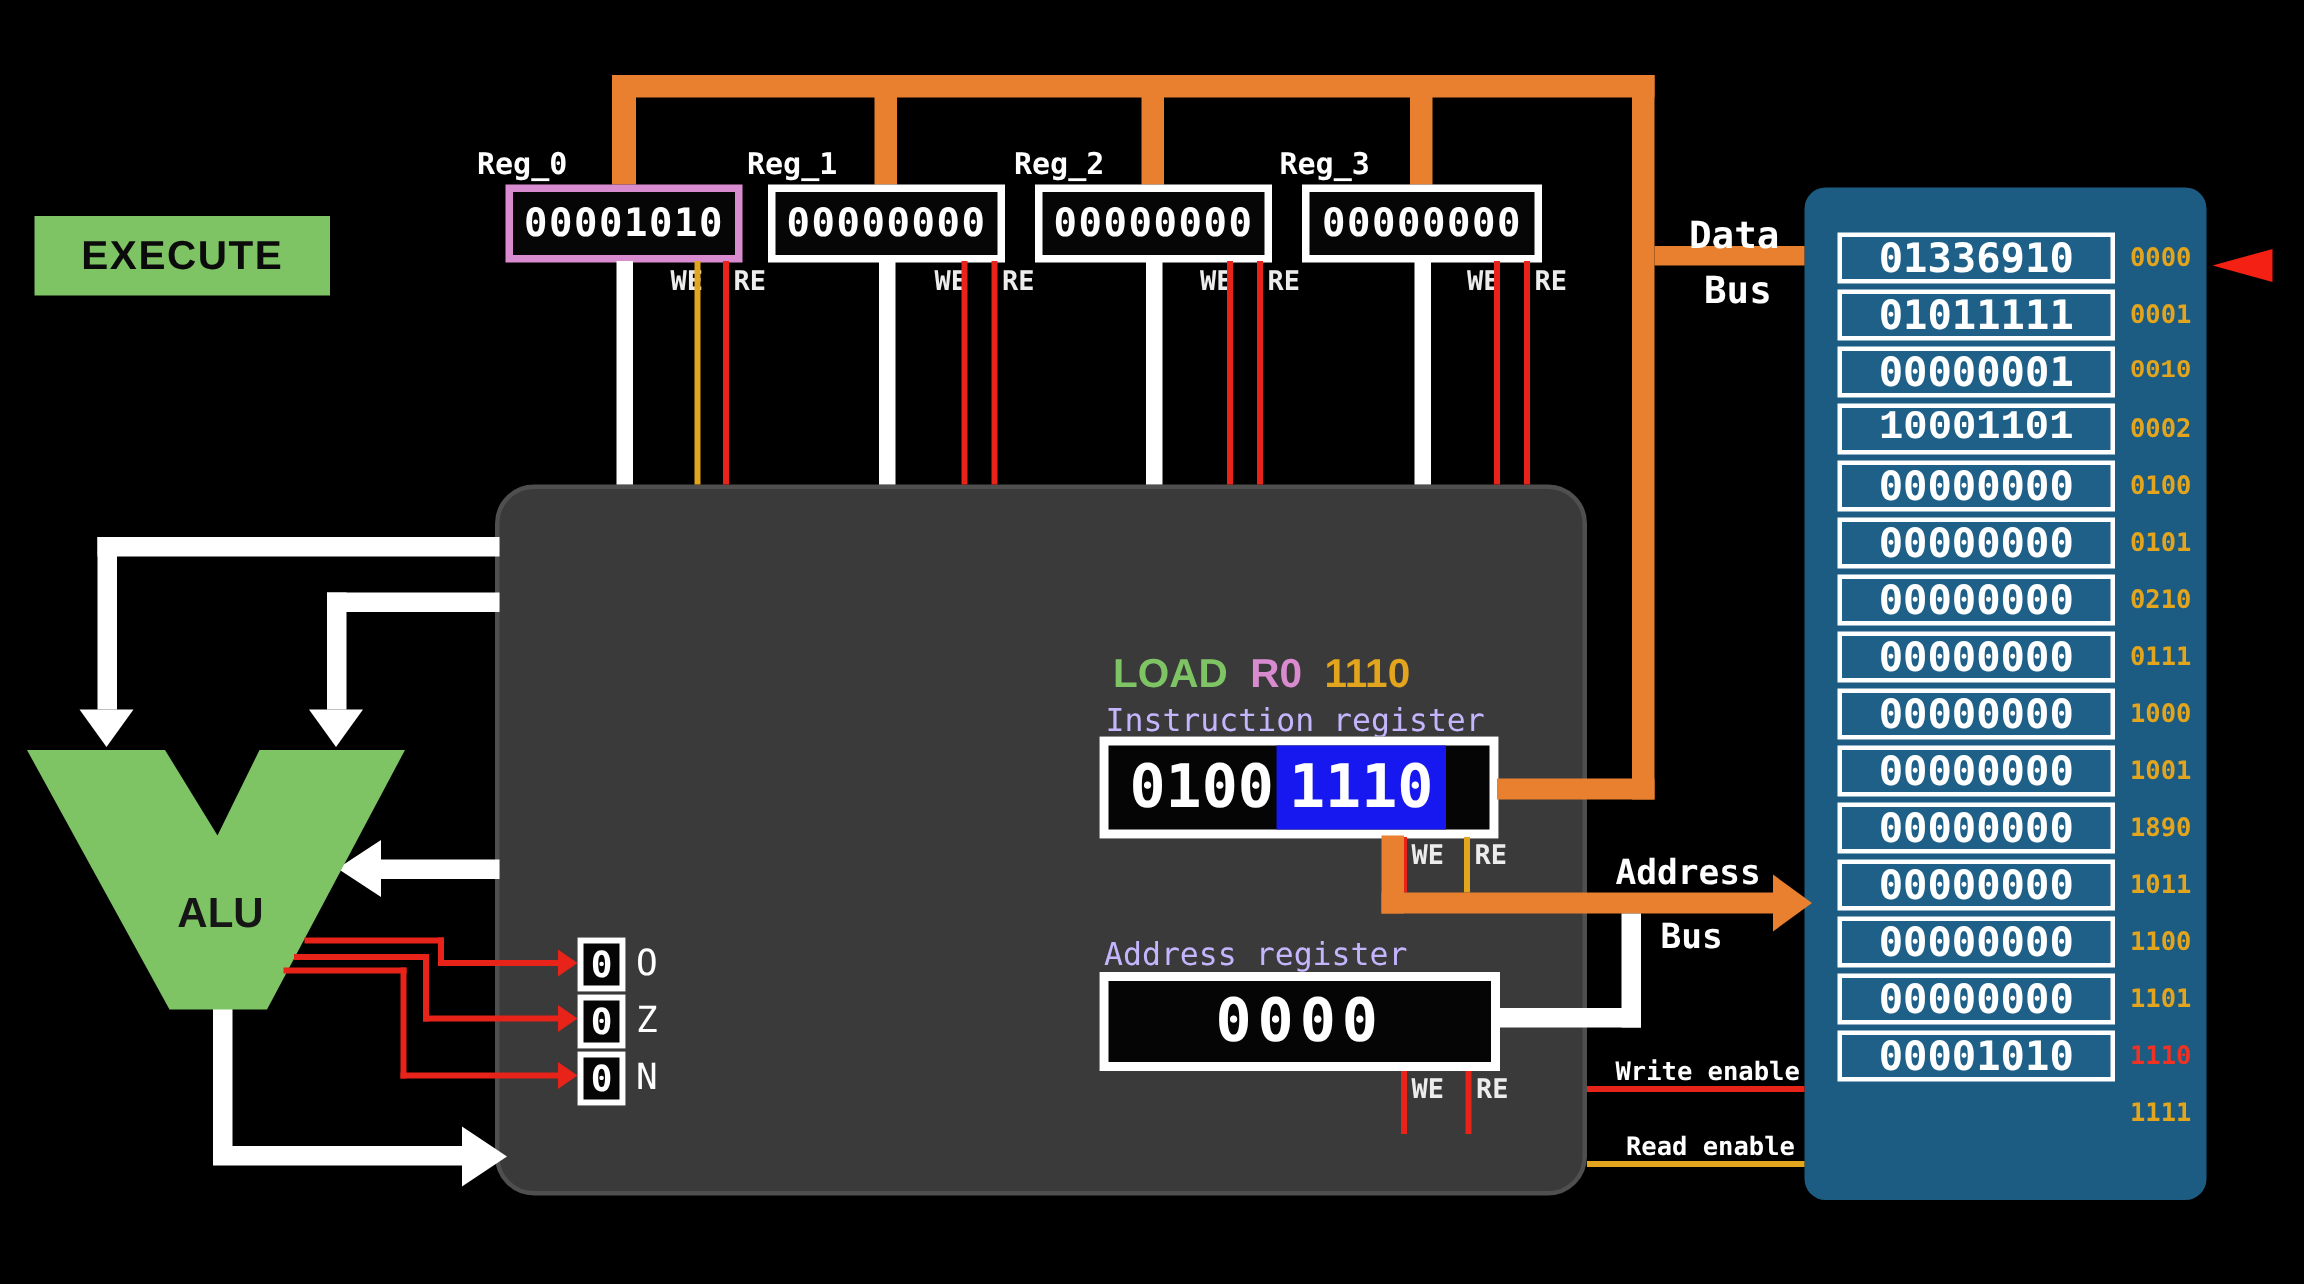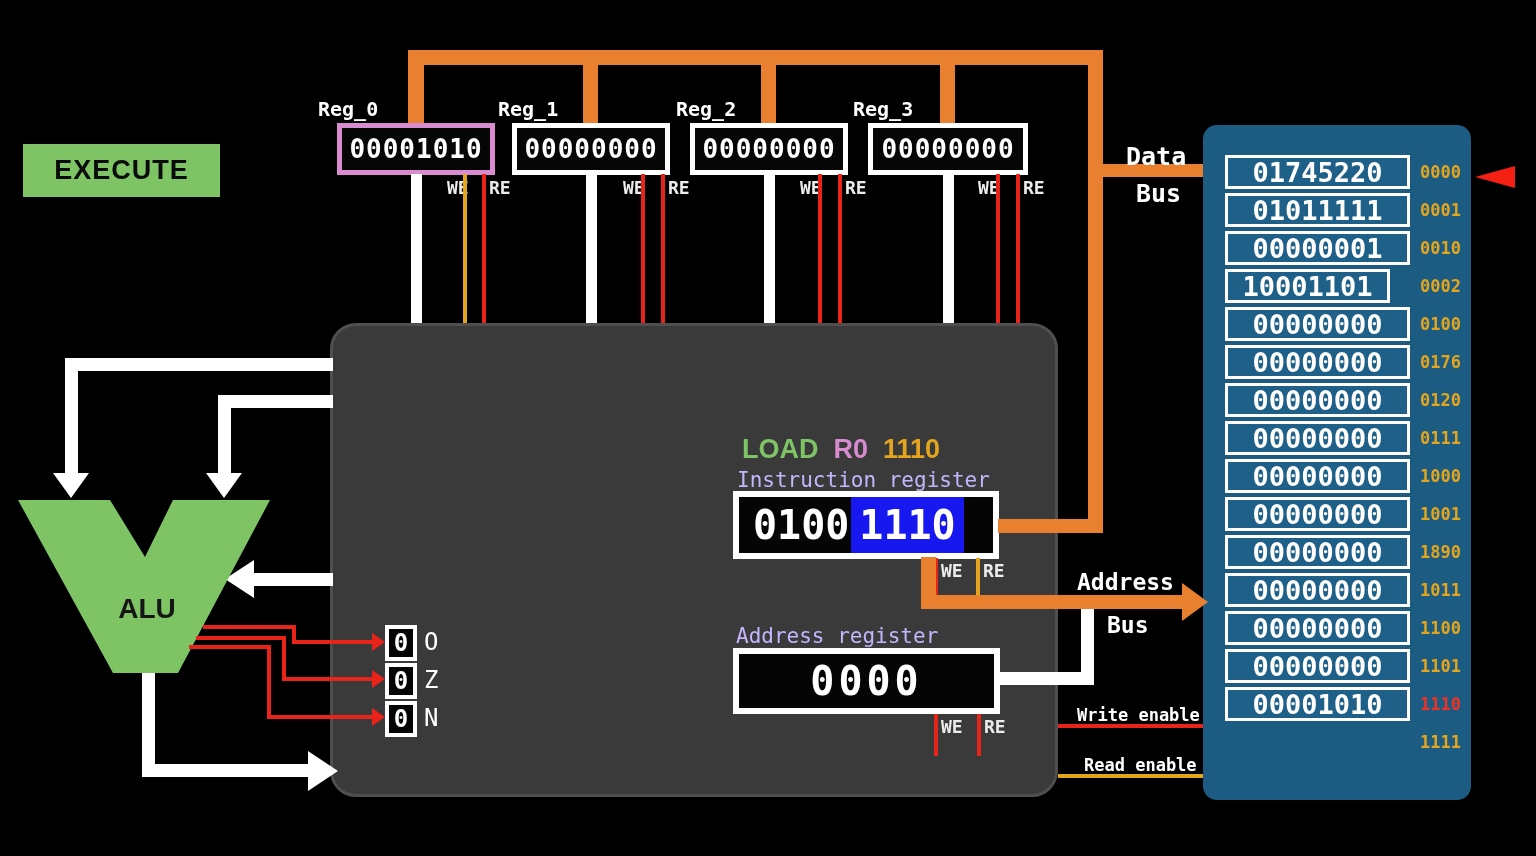--- a/index.html
+++ b/index.html
@@ -203,47 +203,47 @@
   <div class="abs welabel" style="left:941px;top:716px;">WE</div>
   <div class="abs rline" style="left:977px;top:714px;height:42px;"></div>
   <div class="abs welabel" style="left:984px;top:716px;">RE</div>
 
   <div class="abs enlabel" style="left:1077px;top:705px;text-align:center;">Write enable</div>
   <div class="abs rline" style="left:1058px;top:724px;width:145px;height:4px;"></div>
   <div class="abs enlabel" style="left:1084px;top:755px;">Read enable</div>
   <div class="abs oline" style="left:1058px;top:774px;width:145px;height:4px;"></div>
 
   <div class="abs memrow" style="left:1225px;top:155px;width:185px;height:34px;">
-      <span class="memval">01745220</span>
+      <span class="memval">01336910</span>
     </div>
   <div class="abs memaddr" style="left:1420px;top:162px;">0000</div>
   <div class="abs memrow" style="left:1225px;top:193px;width:185px;height:34px;">
       <span class="memval">01011111</span>
     </div>
   <div class="abs memaddr" style="left:1420px;top:200px;">0001</div>
   <div class="abs memrow" style="left:1225px;top:231px;width:185px;height:34px;">
       <span class="memval">00000001</span>
     </div>
-  <div class="abs memaddr" style="left:1420px;top:238px;">0010</div>
-  <div class="abs memrow" style="left:1225px;top:269px;width:165px;height:34px;">
+  <div class="abs memaddr" style="left:1420px;top:238px;font-family:Liberation Mono, monospace;">0010</div>
+  <div class="abs memrow" style="left:1225px;top:269px;width:185px;height:34px;font-family:Liberation Mono, monospace;">
       <span class="memval">10001101</span>
     </div>
   <div class="abs memaddr" style="left:1420px;top:276px;">0002</div>
   <div class="abs memrow" style="left:1225px;top:307px;width:185px;height:34px;">
       <span class="memval">00000000</span>
     </div>
   <div class="abs memaddr" style="left:1420px;top:314px;">0100</div>
   <div class="abs memrow" style="left:1225px;top:345px;width:185px;height:34px;">
       <span class="memval">00000000</span>
     </div>
-  <div class="abs memaddr" style="left:1420px;top:352px;">0176</div>
+  <div class="abs memaddr" style="left:1420px;top:352px;">0101</div>
   <div class="abs memrow" style="left:1225px;top:383px;width:185px;height:34px;">
       <span class="memval">00000000</span>
     </div>
-  <div class="abs memaddr" style="left:1420px;top:390px;">0120</div>
+  <div class="abs memaddr" style="left:1420px;top:390px;">0210</div>
   <div class="abs memrow" style="left:1225px;top:421px;width:185px;height:34px;">
       <span class="memval">00000000</span>
     </div>
   <div class="abs memaddr" style="left:1420px;top:428px;">0111</div>
   <div class="abs memrow" style="left:1225px;top:459px;width:185px;height:34px;">
       <span class="memval">00000000</span>
     </div>
   <div class="abs memaddr" style="left:1420px;top:466px;">1000</div>
   <div class="abs memrow" style="left:1225px;top:497px;width:185px;height:34px;">
       <span class="memval">00000000</span>

